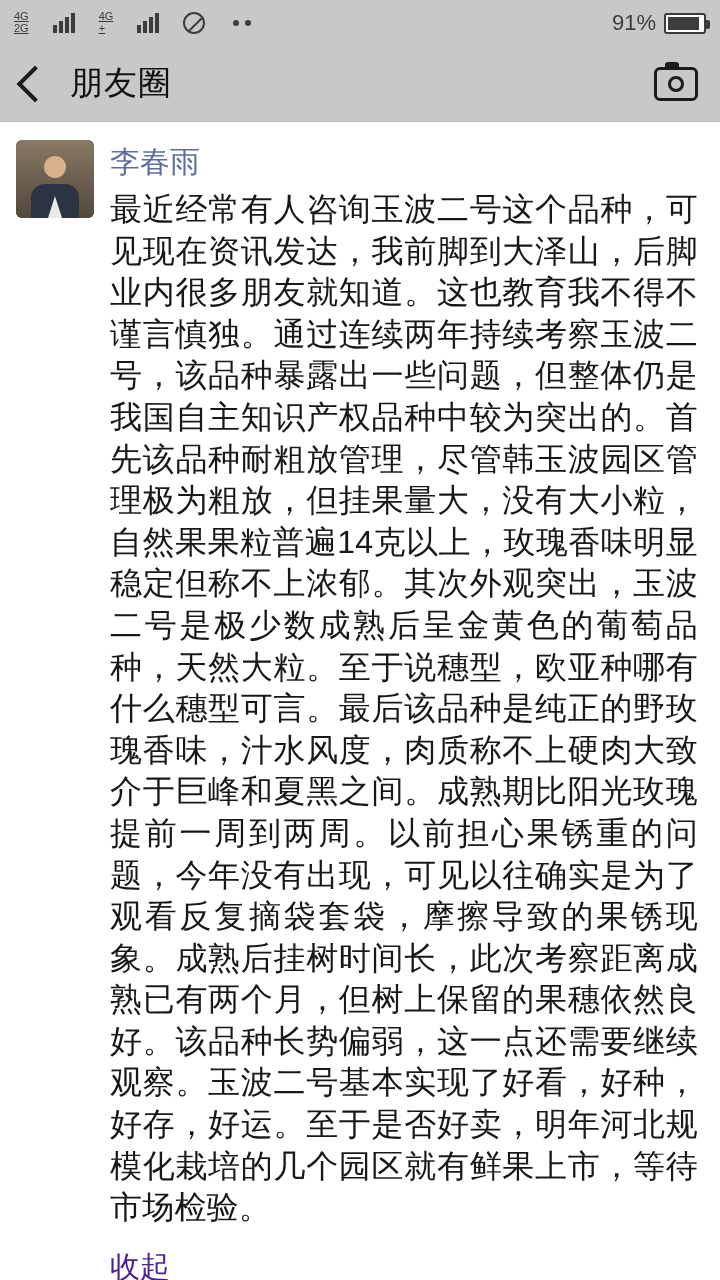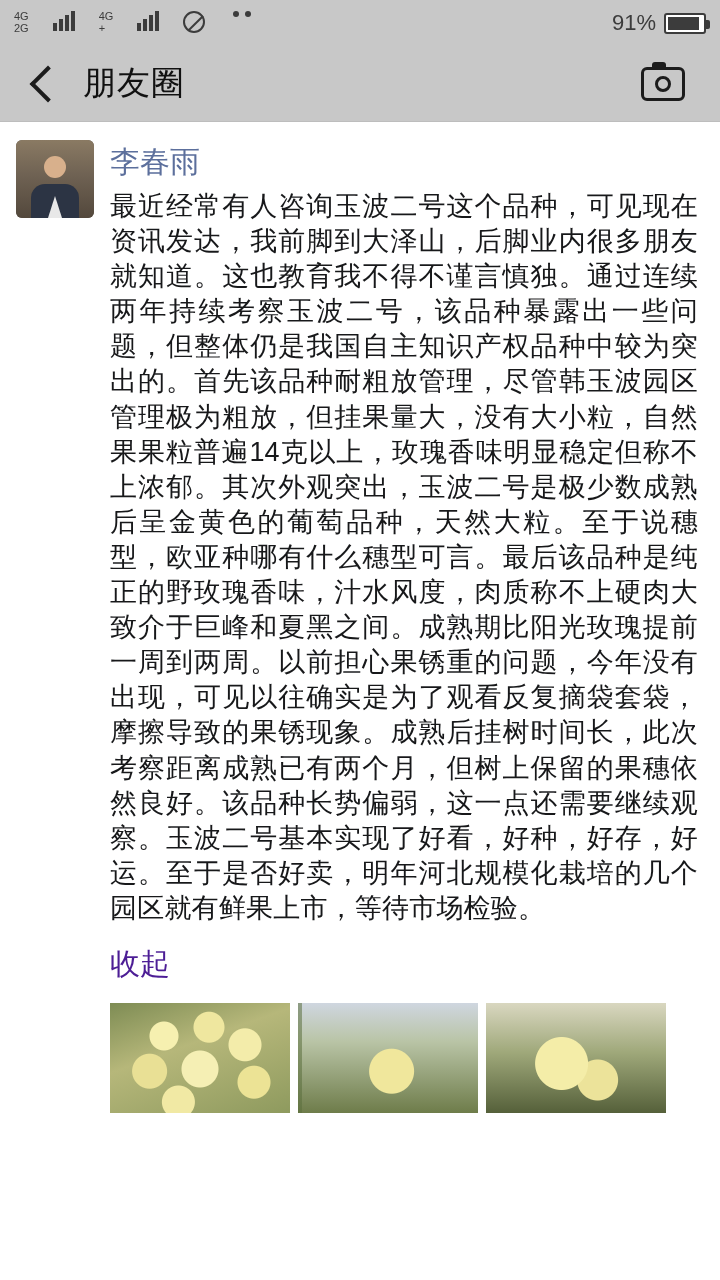--- a/index.html
+++ b/index.html
@@ -22,22 +22,23 @@
     display: flex;
     align-items: center;
     padding: 0 14px;
     box-sizing: border-box;
     color: #3a3a3a;
     font-size: 22px;
     position: relative;
   }
   .status-left {
     display: flex;
-    align-items: flex-start;
+    align-items: center;
     gap: 24px;
+    text-decoration: underline;
   }
   .net-stack {
     display: flex;
     flex-direction: column;
     justify-content: center;
     line-height: 1;
     font-size: 11px;
     color: #3c3c3c;
     letter-spacing: 0;
   }
@@ -117,21 +118,21 @@
     background: #3c3c3c;
     display: block;
   }
 
   
   .nav-bar {
     height: 76px;
     background: #c8c8c8;
     display: flex;
     align-items: center;
-    padding: 0 35px;
+    padding: 0 22px;
     box-sizing: border-box;
     border-bottom: 1px solid #bdbdbd;
     justify-content: flex-end;
   }
   .back-chevron {
     width: 22px; height: 22px;
     border-left: 4px solid #1c1c1c;
     border-bottom: 4px solid #1c1c1c;
     transform: rotate(45deg);
     margin-right: 22px;
@@ -222,21 +223,21 @@
     flex: 1;
     min-width: 0;
   }
   .author {
     color: #5c6f9c;
     font-size: 30px;
     margin: 2px 0 6px 0;
     font-weight: normal;
   }
   .post-text {
-    font-size: 27px;
+    font-size: 32px;
     line-height: 1.30;
     color: #17181a;
     letter-spacing: 0.2px;
     text-align: justify;
     word-break: break-all;
     margin: 0;
     padding-right: 6px;
   }
   .collapse-link {
     color: #4c1d95;

